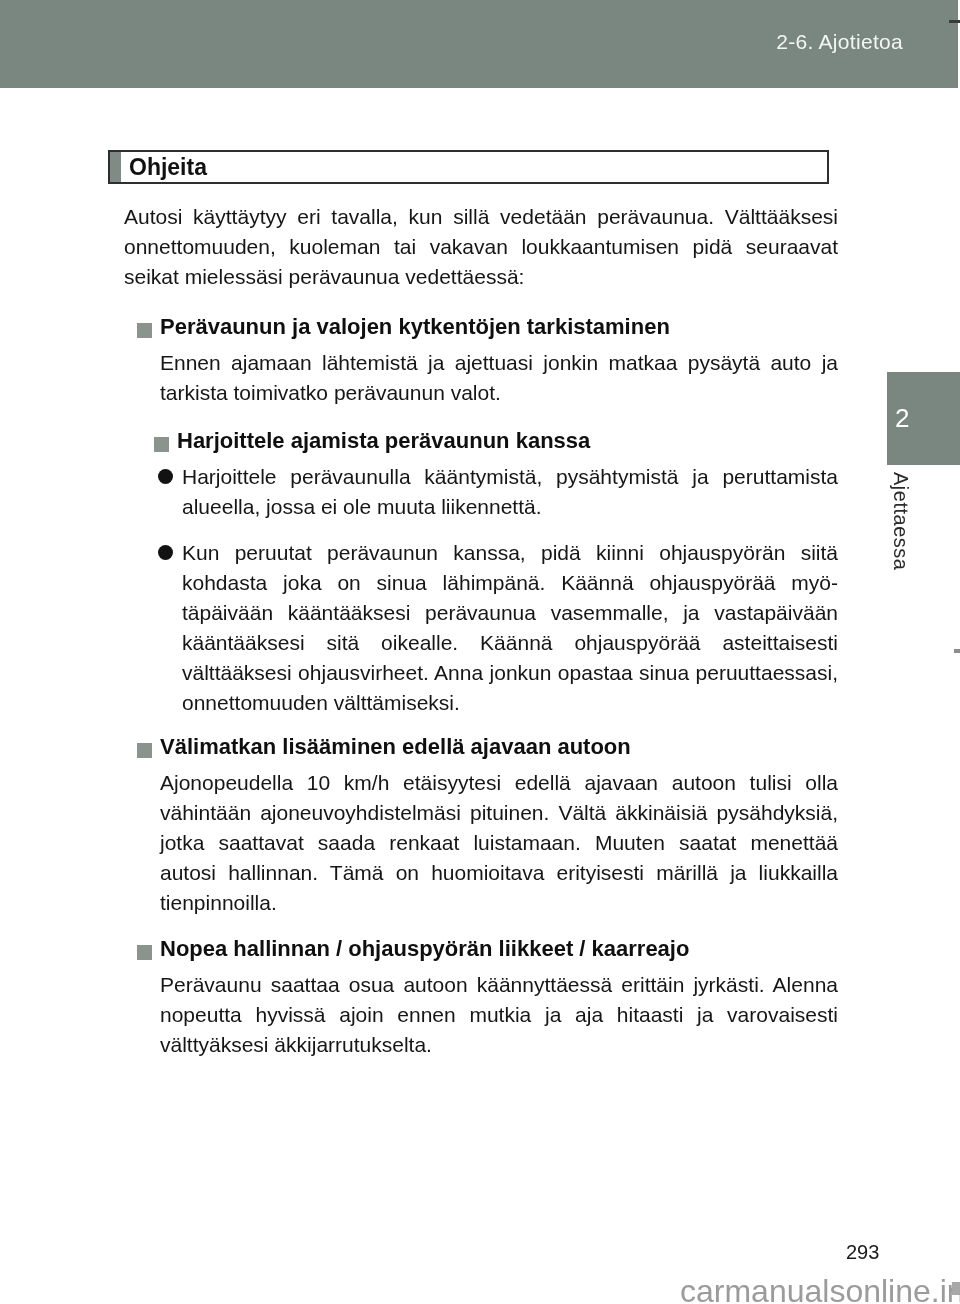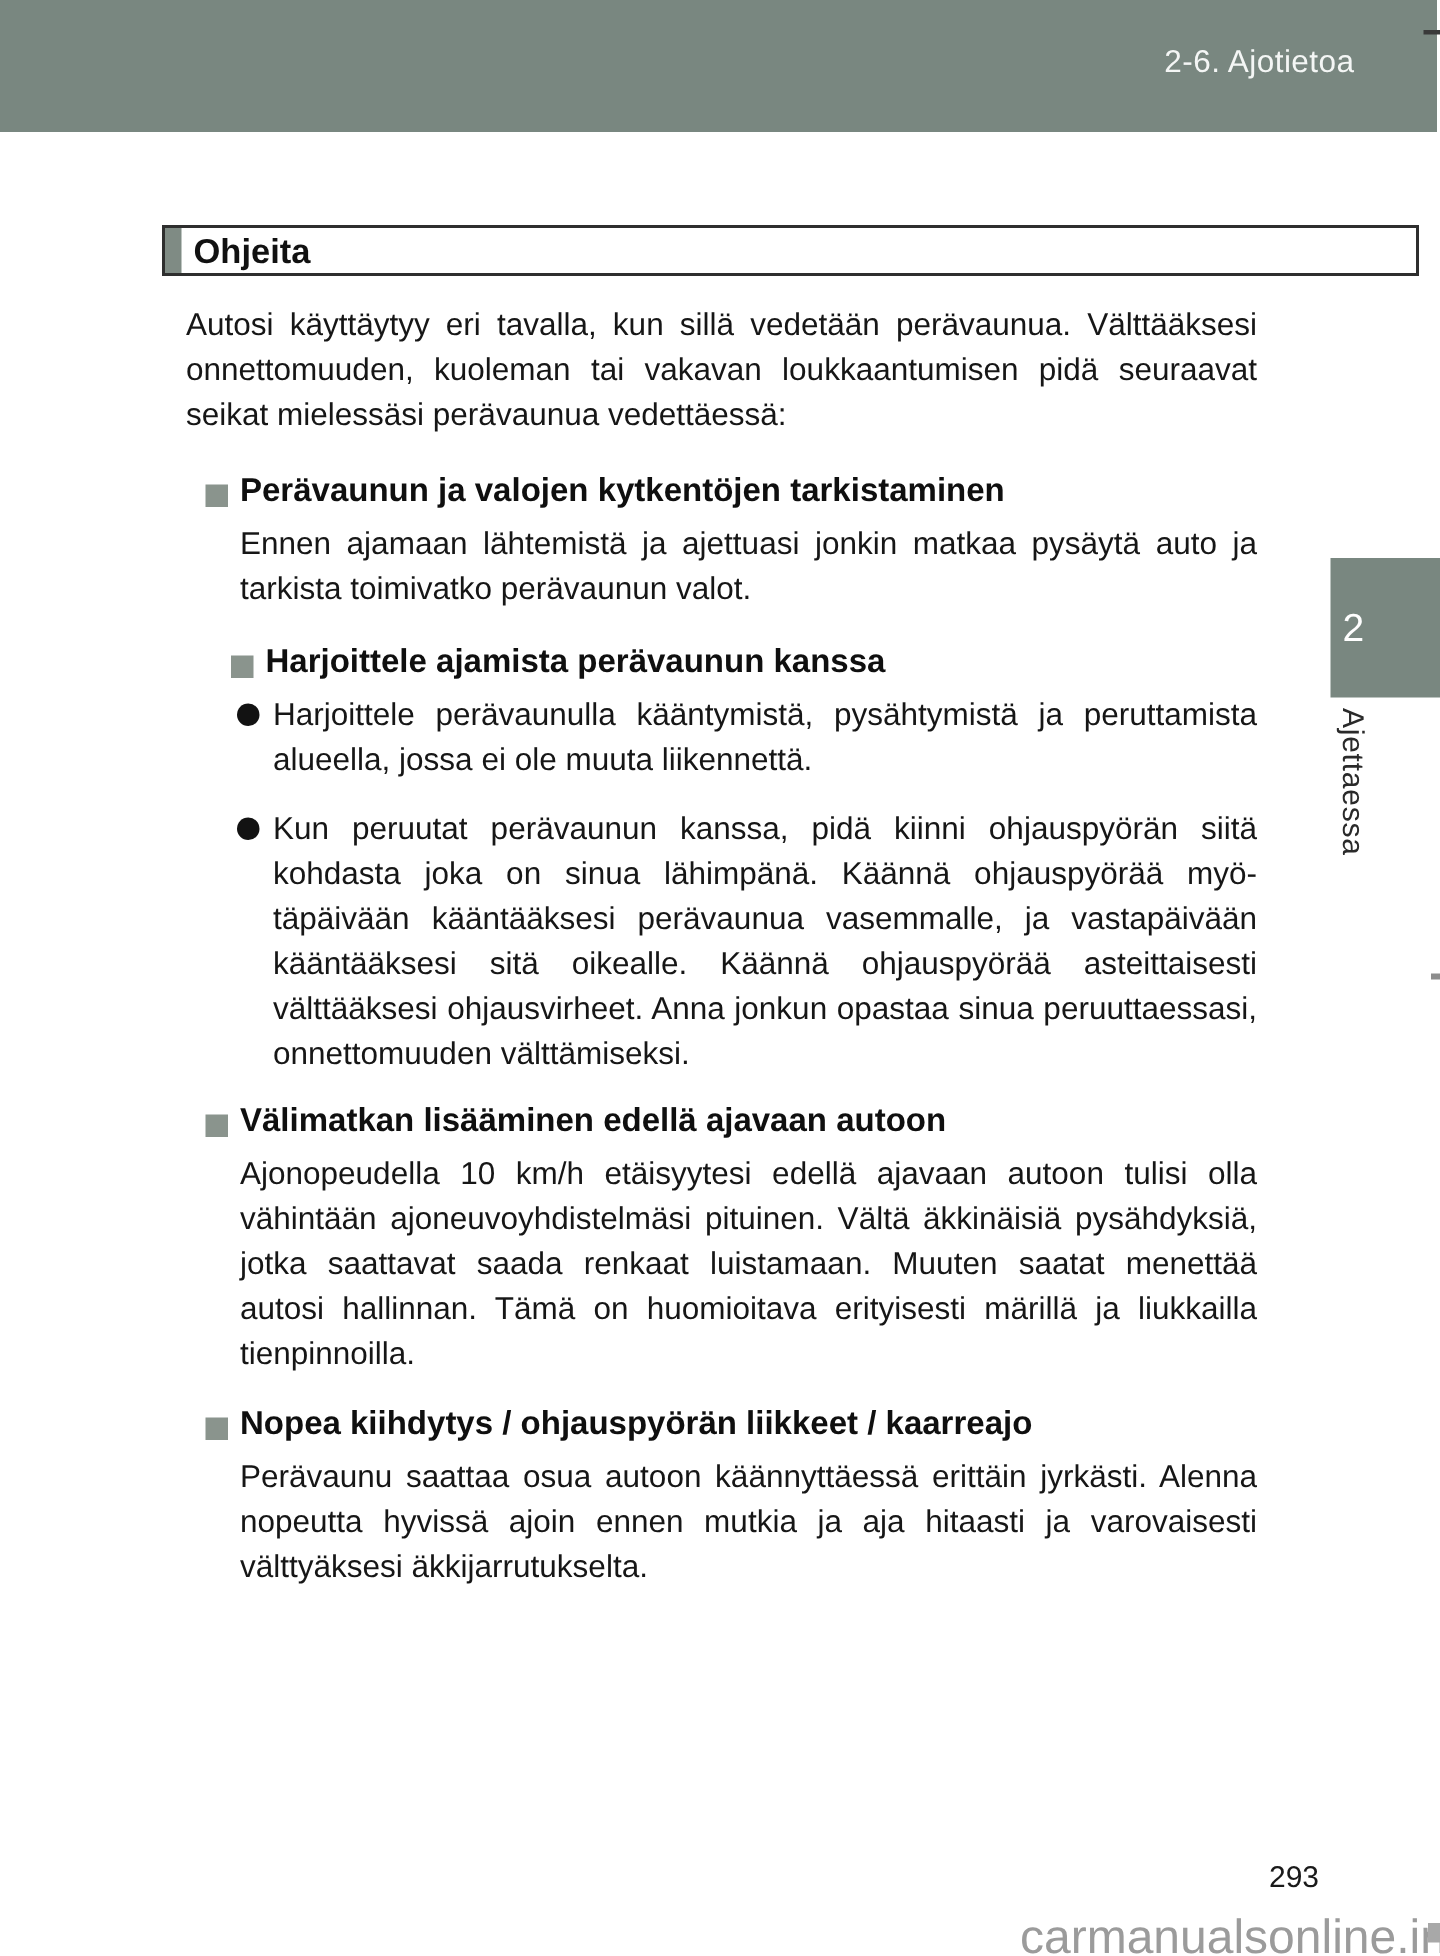--- a/index.html
+++ b/index.html
@@ -78,21 +78,21 @@
   .content {
     position: absolute;
     left: 108px; top: 150px;
     width: 730px;
     font-size: 21px;
     line-height: 30px;
   }
 
   .guidelines-box {
     position: relative;
-    width: 838px;
+    width: 721px;
     height: 34px;
     border: 2px solid #2e2e2e;
     background: #ffffff;
   }
   .guidelines-box .accent-bar {
     position: absolute;
     left: 0; top: 0; bottom: 0;
     width: 11px;
     background: #7f8b84;
   }
@@ -216,21 +216,21 @@
     </div>
 
     <div class="section-heading mt-14">
       <span class="square-bullet-icon"></span>
       <span>Välimatkan lisääminen edellä ajavaan autoon</span>
     </div>
     <p class="section-body">Ajonopeudella 10 km/h etäisyytesi edellä ajavaan autoon tulisi olla vähintään ajoneuvoyhdistelmäsi pituinen. Vältä äkkinäisiä pysäh­dyksiä, jotka saattavat saada renkaat luistamaan. Muuten saatat menettää autosi hallinnan. Tämä on huomioitava erityisesti märillä ja liukkailla tienpinnoilla.</p>
 
     <div class="section-heading mt-16">
       <span class="square-bullet-icon"></span>
-      <span>Nopea kiihdytys / ohjauspyörän liikkeet / kaarreajo</span>
+      <span>Nopea hallinnan / ohjauspyörän liikkeet / kaarreajo</span>
     </div>
     <p class="section-body">Perävaunu saattaa osua autoon käännyttäessä erittäin jyrkästi. Alenna nopeutta hyvissä ajoin ennen mutkia ja aja hitaasti ja varo­vaisesti välttyäksesi äkkijarrutukselta.</p>
 
   </div>
 
   <div class="page-number">293</div>
 
   <div class="watermark">carmanualsonline.info</div>
   <div class="watermark-fragment"></div>
 

